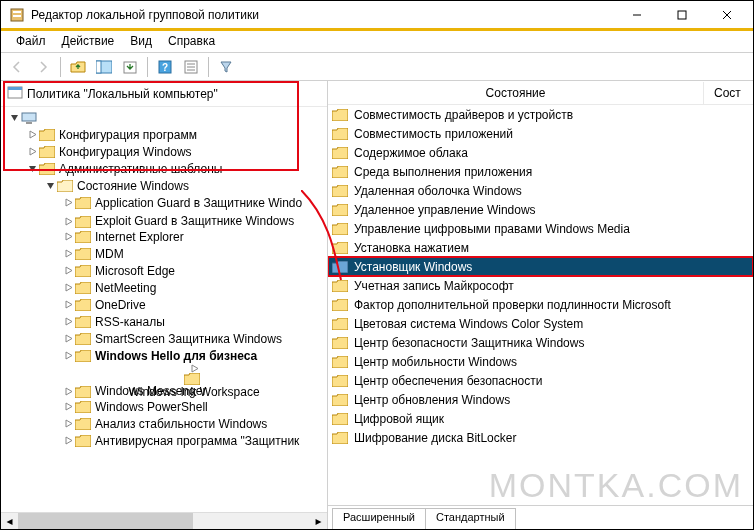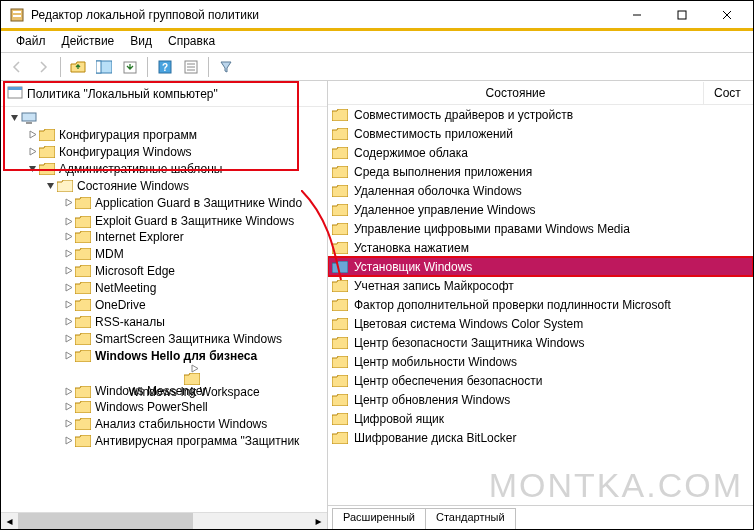--- a/index.html
+++ b/index.html
@@ -39,21 +39,21 @@
   .red-box { position: absolute; border: 2px solid #e30613; pointer-events: none; }
 
   
   .list-header { display: flex; border-bottom: 1px solid #e9e9e9; height: 24px; align-items: center; }
   .list-header .col { padding: 4px 10px; font-size: 12px; }
   .list-header .col1 { flex: 1; text-align: center; }
   .list-header .col2 { border-left: 1px solid #e9e9e9; width: 50px; }
 
   .list-body { flex: 1; overflow: auto; }
   .list-row { display: flex; align-items: center; height: 19px; padding-left: 4px; white-space: nowrap; }
-  .list-row.selected { background: #be185d; color: #fff; }
+  .list-row.selected { background: #0c4a6e; color: #fff; }
   .list-row .folder-icon { margin-right: 6px; }
   .list-row.selected-box { outline: 2px solid #e30613; outline-offset: -1px; }
 
   .tabs { display: flex; height: 24px; border-top: 1px solid #d0d0d0; padding: 2px 4px 0 4px; }
   .tab { padding: 2px 10px; font-size: 11px; border: 1px solid #c0c0c0; border-bottom: none; background: #fff; margin-right: -1px; }
   .tab.active { }
 
   
   .hscroll { height: 17px; background: #f0f0f0; border-top: 1px solid #ddd; display: flex; align-items: center; }
   .hscroll .arrow { width: 17px; height: 17px; display: flex; align-items: center; justify-content: center; }

